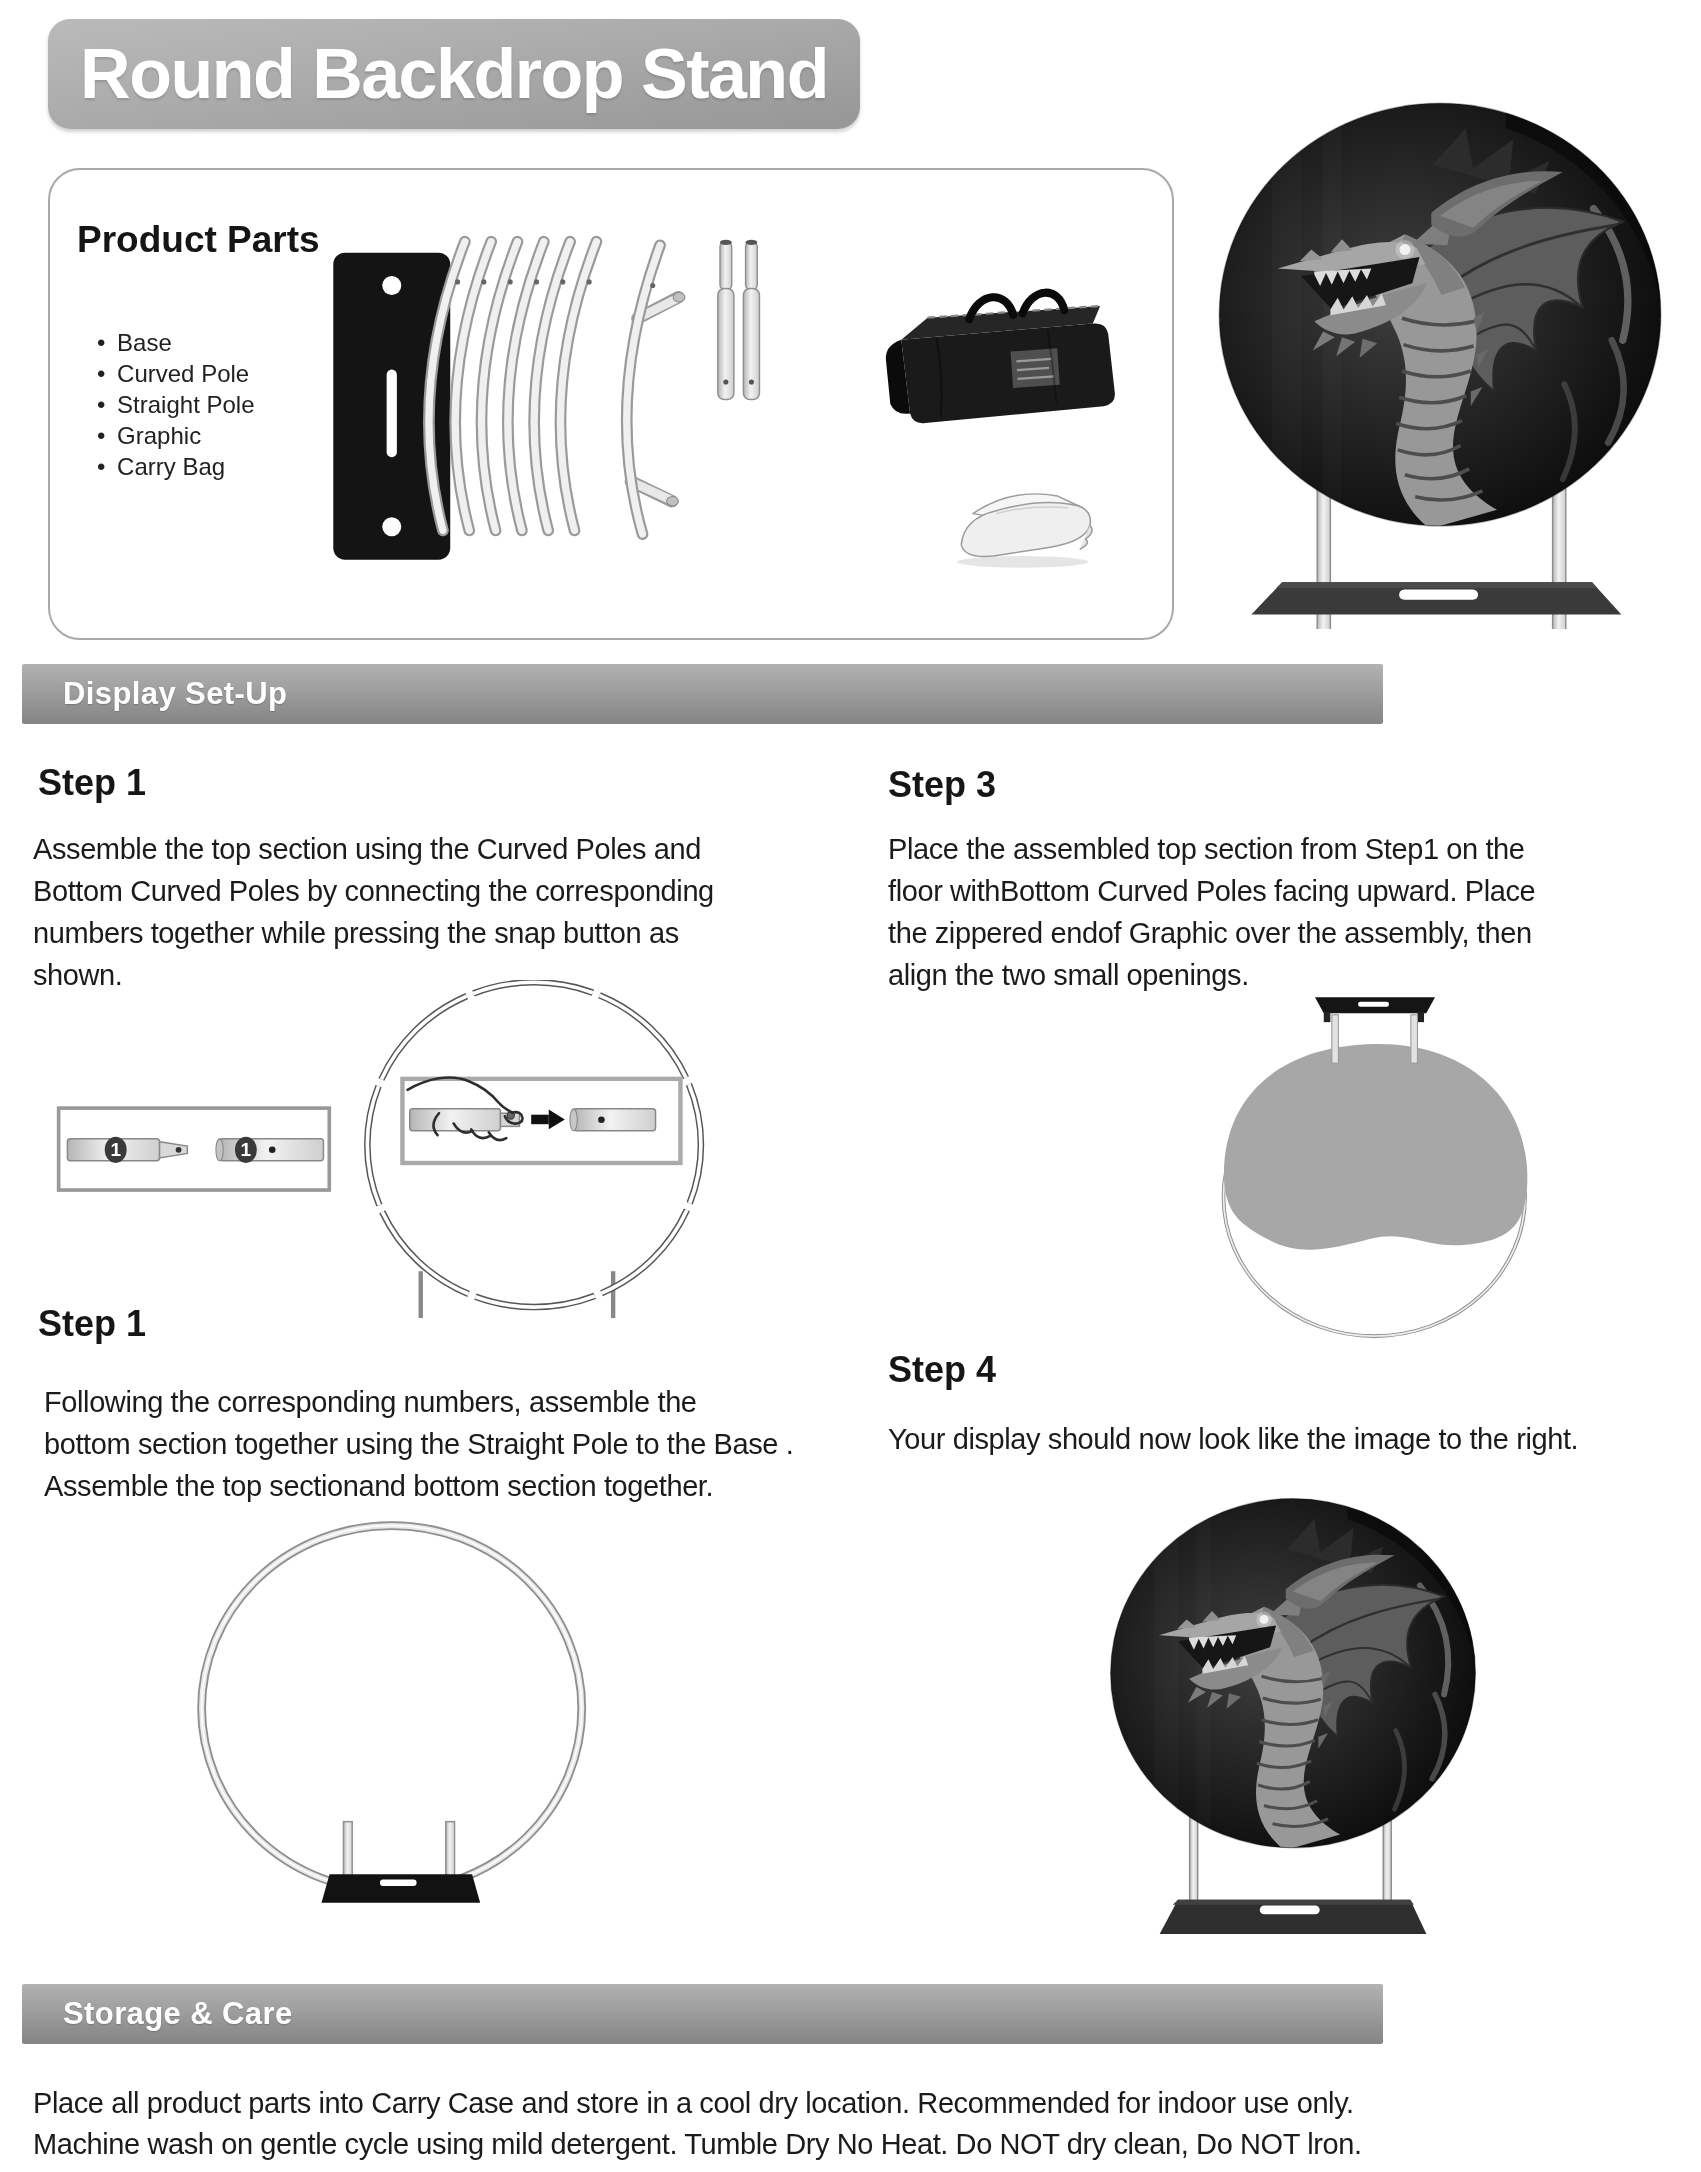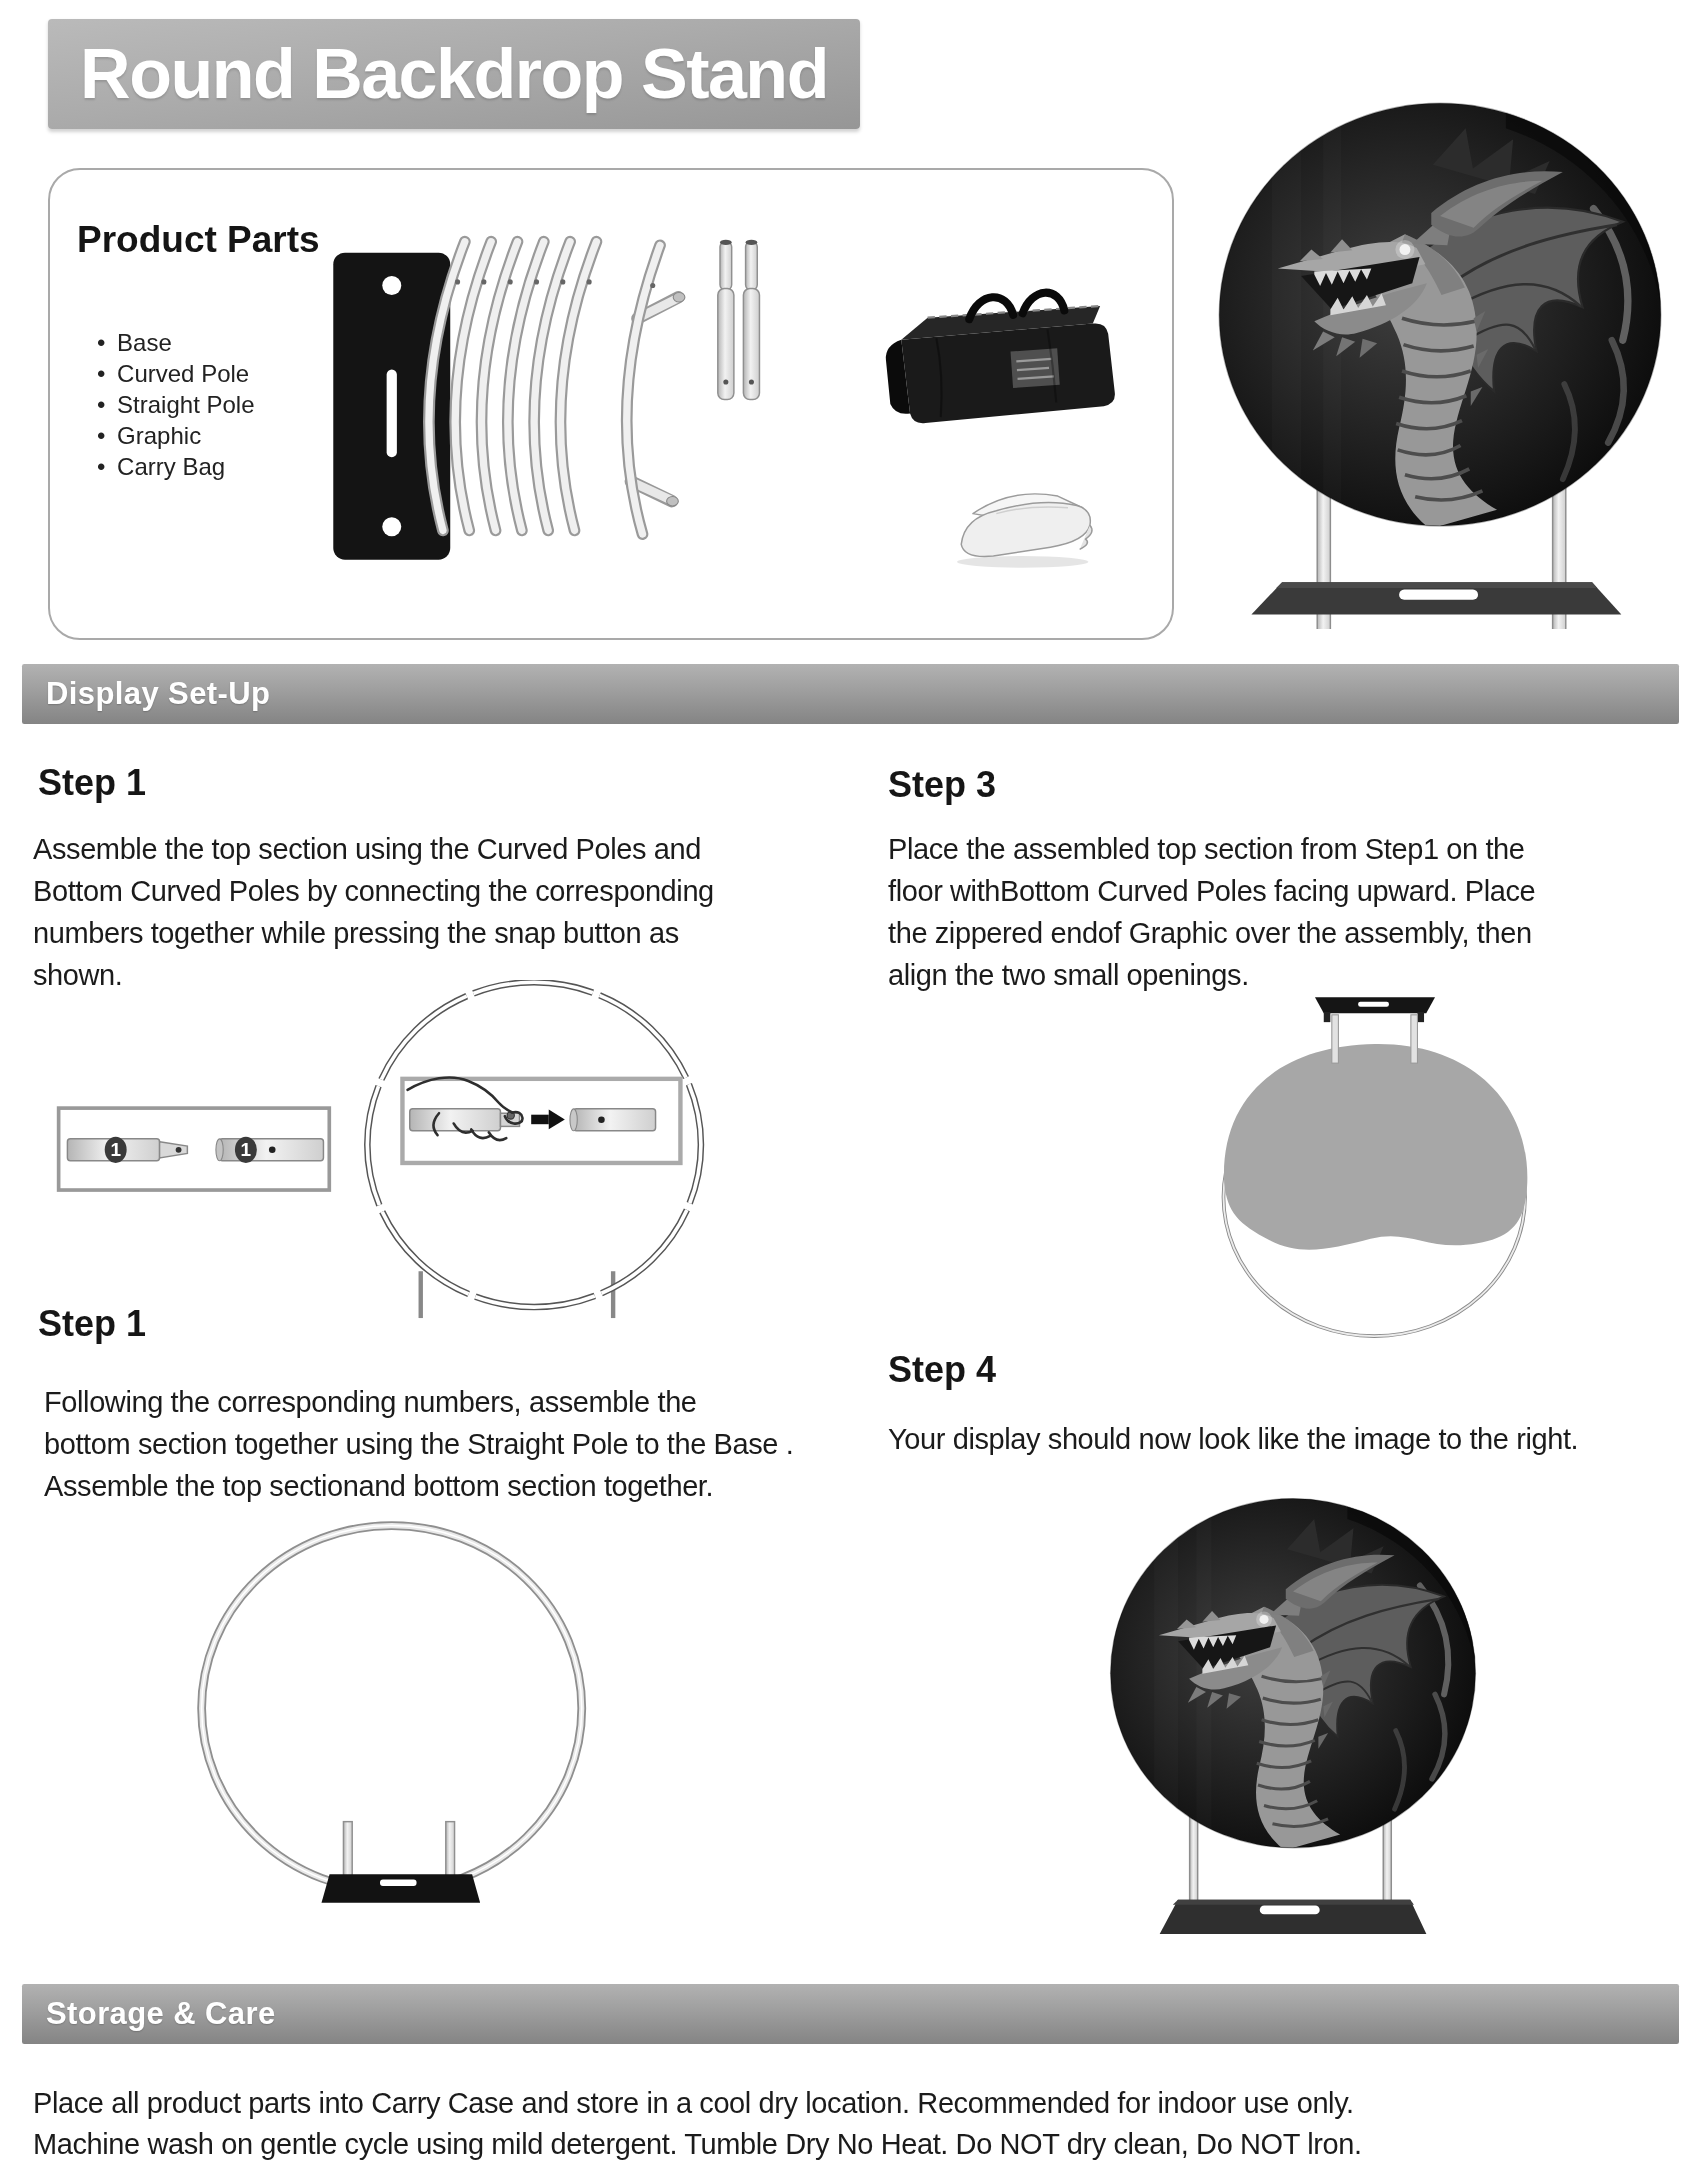--- a/index.html
+++ b/index.html
@@ -3,43 +3,43 @@
 <meta charset="utf-8">
 <style>
   html,body{margin:0;padding:0;background:#ffffff;}
   .page{
     position:relative;width:1701px;height:2172px;background:#fff;
     font-family:"Liberation Sans", sans-serif;color:#1b1b1b;overflow:hidden;
   }
   .abs{position:absolute;}
   
   .title-banner{
-    left:48px;top:19px;width:812px;height:110px;border-radius:4px;
+    left:48px;top:19px;width:812px;height:110px;border-radius:22px;
     background:linear-gradient(172deg,#bababa 0%,#ababab 45%,#969696 100%);
     box-shadow:0 2.2px 3.7px rgba(0,0,0,.18);
     display:flex;align-items:center;justify-content:center;
   }
   .title-banner span{
     color:#fff;font-weight:bold;font-size:70px;letter-spacing:-1.5px;
     text-shadow:0 1.5px 2.2px rgba(0,0,0,.15);white-space:nowrap;
   }
   
   .parts-box{
     left:48px;top:168px;width:1126px;height:472px;
     border:2.2px solid #a9a9a9;border-radius:32px;background:#fff;box-sizing:border-box;
   }
   .parts-heading{left:77px;top:219px;font-size:37px;font-weight:bold;color:#151515;}
   .parts-list{left:86px;top:316px;list-style:none;margin:11px;padding:0;}
   .parts-list li{font-size:24px;line-height:31px;color:#222;white-space:nowrap;}
   .parts-list li::before{content:"•";margin-right:11.7px;font-size:24px;color:#222;}
   
   .banner{
-    left:22px;width:1657px;height:60px;border-radius:2.2px;box-sizing:border-box;
+    left:22px;width:1361px;height:60px;border-radius:2.2px;box-sizing:border-box;
     background:linear-gradient(180deg,#b2b2b2 0%,#9e9e9e 45%,#848484 100%);
-    display:flex;align-items:center;padding-left:24px;
+    display:flex;align-items:center;padding-left:41px;
   }
   .banner span{color:#fff;font-weight:bold;font-size:31px;letter-spacing:0.4px;
     text-shadow:0 0.7px 1.5px rgba(0,0,0,.2);}
   .banner-setup{top:664px;}
   .banner-storage{top:1984px;}
   
   .step-h{font-size:36px;font-weight:bold;color:#161616;}
   .para div{font-size:29px;line-height:42px;letter-spacing:-0.4px;color:#1b1b1b;white-space:nowrap;}
   .storage-text div{font-size:29px;line-height:41px;letter-spacing:-0.4px;color:#1b1b1b;white-space:nowrap;}
   svg{display:block;}

